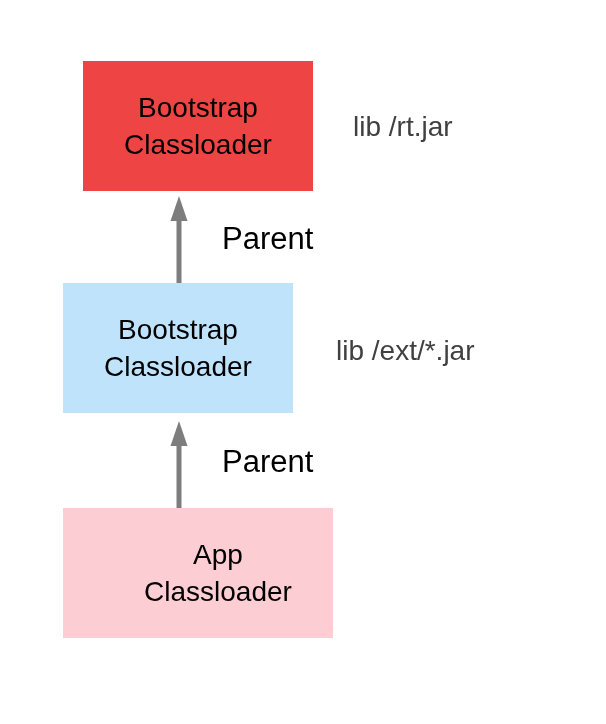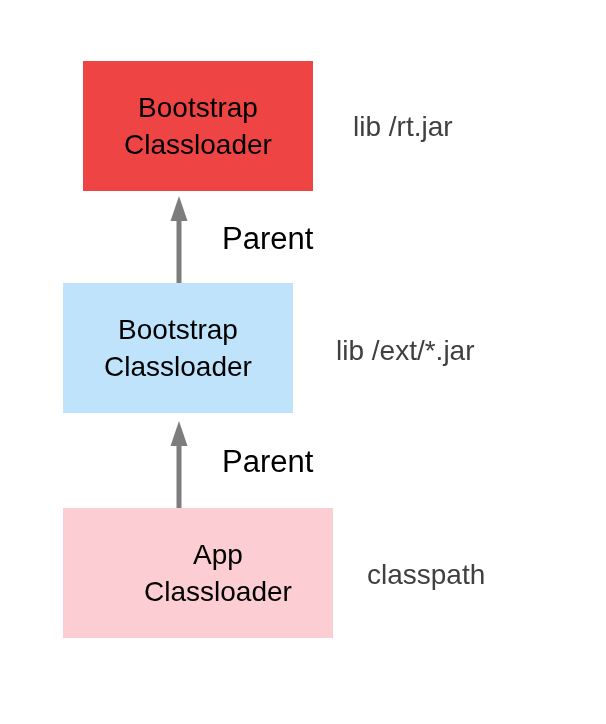--- a/index.html
+++ b/index.html
@@ -88,15 +88,14 @@
       <line x1="179" y1="508" x2="179" y2="444" stroke-width="5" stroke="#7d7d7d"></line>
       <polygon points="179,421 170.5,446 187.5,446" fill="#7d7d7d"></polygon>
     </g>
   </svg>
 
   <div class="edge-label edge-label--1">Parent</div>
   <div class="edge-label edge-label--2">Parent</div>
 
   <div class="side-label side-label--rt">lib /rt.jar</div>
   <div class="side-label side-label--ext">lib /ext/*.jar</div>
-  <div class="side-label side-label--cp">classpath</div>
 
 </div>
 
 </body></html>

